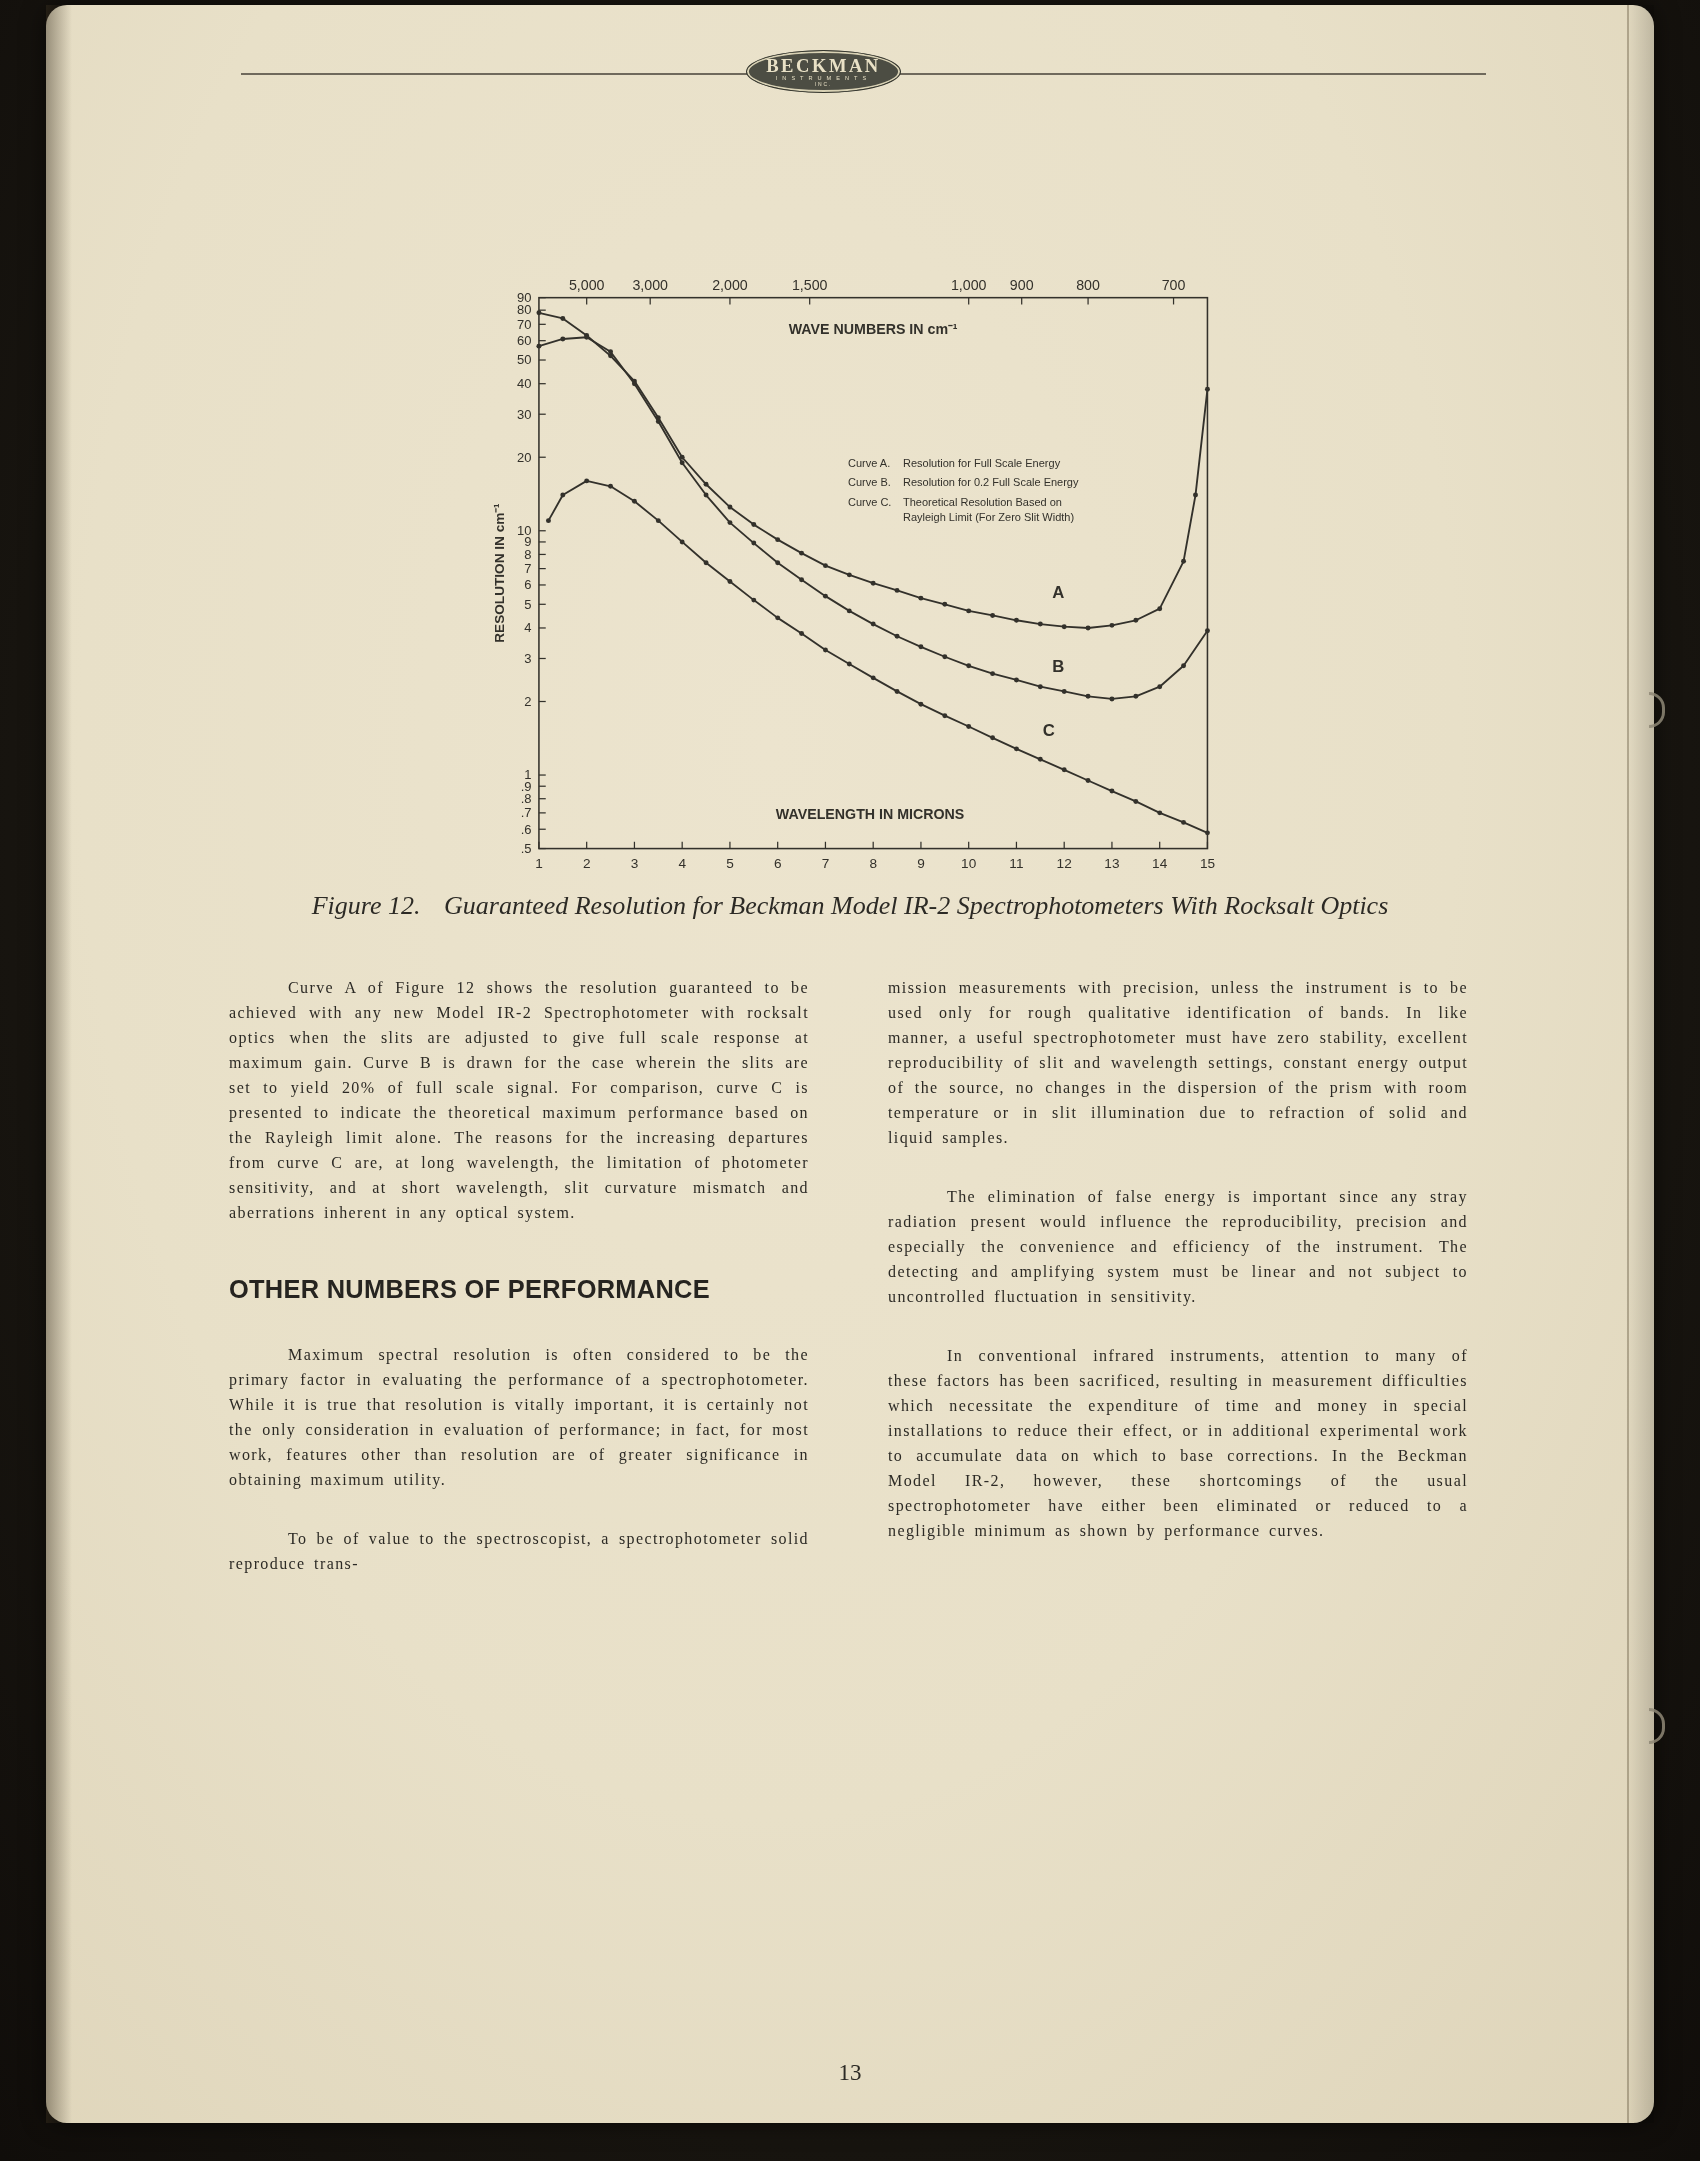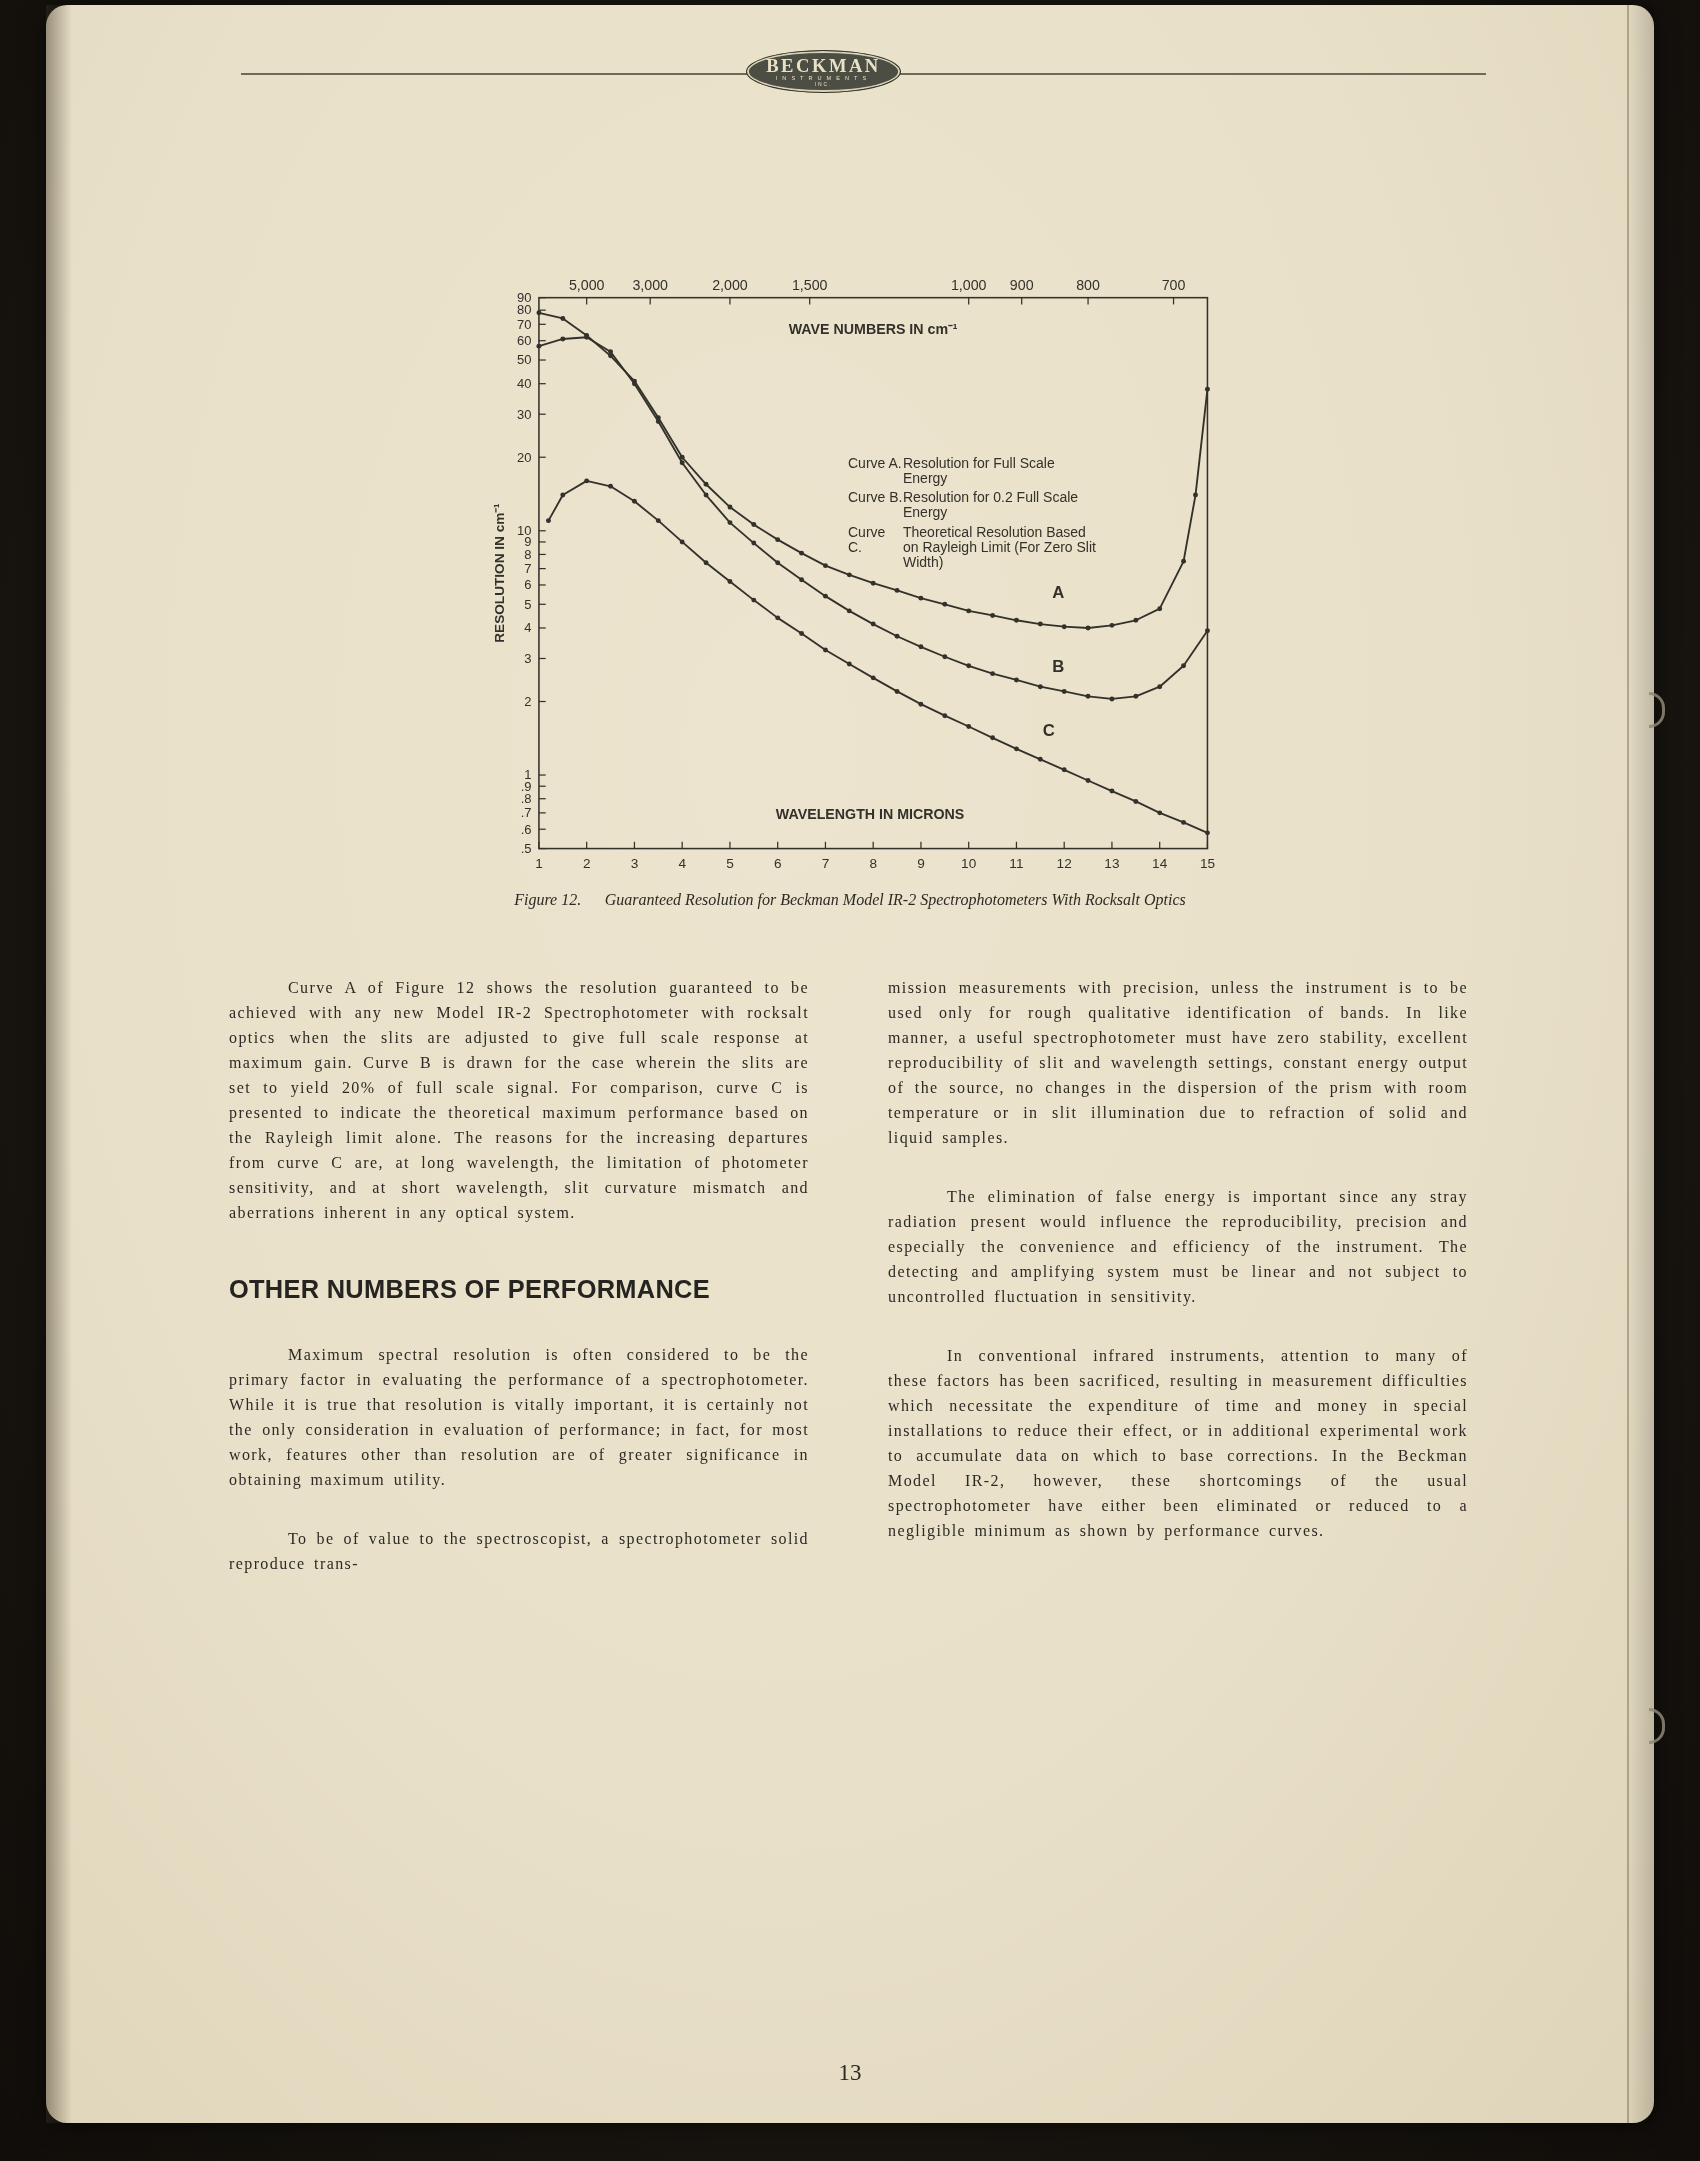--- a/index.html
+++ b/index.html
@@ -33,27 +33,27 @@
     color:#e9e1c6; text-align:center; z-index:2; padding-top:5.6px;
   }
   .logo-brand { font-family:"Liberation Serif", serif; font-weight:bold; font-size:18.6px; letter-spacing:2.5px; line-height:18.6px; }
   .logo-sub { font-family:"Liberation Sans", sans-serif; font-size:5.6px; letter-spacing:5px; line-height:6.8px; }
   .logo-sub2 { font-family:"Liberation Sans", sans-serif; font-size:5px; letter-spacing:1.9px; line-height:5.6px; }
 
   .chart-wrap { position:absolute; left:443px; top:271px; width:756px; height:619px; }
   svg text { fill:#33312b; font-family:"Liberation Sans", sans-serif; }
 
   .legend { position:absolute; left:359px; top:180px; font-family:"Liberation Sans", sans-serif;
-    font-size:14px; color:#33312b; }
+    font-size:11px; color:#33312b; }
   .lg-row { display:flex; margin-bottom:4.3px; line-height:15px; }
   .lg-name { flex:0 0 55px; }
   .lg-desc { width:193px; }
 
   .caption { position:absolute; left:0; top:886px; width:100%; text-align:center;
-    font-style:italic; font-size:16px; color:#2c2a25; }
+    font-style:italic; font-size:26px; color:#2c2a25; }
   .cap-label { margin-right:23.5px; }
 
   .columns { position:absolute; left:183px; top:970px; width:1239px; display:flex; gap:79px; }
   .col { width:580px; }
   .body-p { font-size:16px; line-height:25px; letter-spacing:1.4px; word-spacing:3.1px;
     text-align:justify; margin-bottom:34px; }
   .indent { text-indent:59px; }
   .section-heading { font-family:"Liberation Sans", sans-serif; font-weight:bold; font-size:25.4px;
     letter-spacing:0.3px; margin:50px 0 38px 0; color:#262420; }
 

